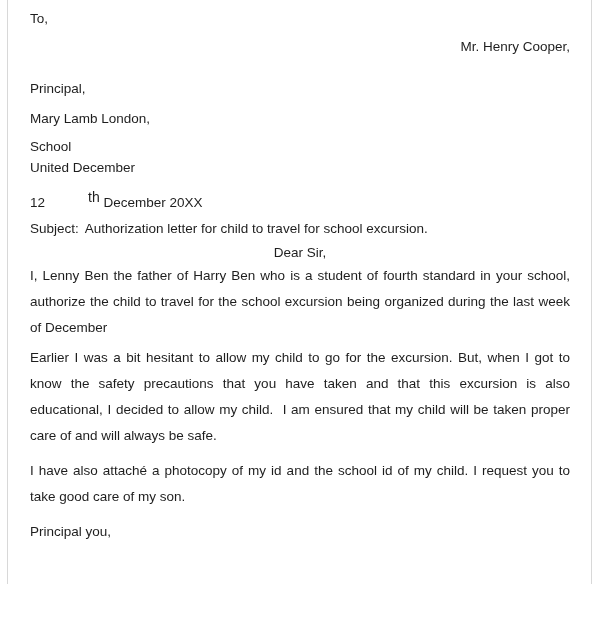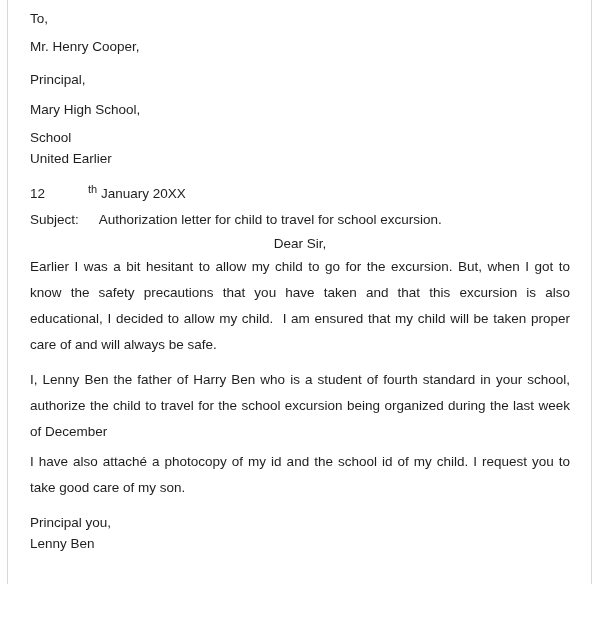--- a/index.html
+++ b/index.html
@@ -28,35 +28,35 @@
     background: #ffffff;
     box-sizing: border-box;
   }
   .content {
     padding: 8px 21px 0 22px;
     font-size: 13.5px;
   }
   .content p { margin: 0; }
   .addr { line-height: 26px; }
   .addr.a0 { margin-bottom: 2px; }
-  .addr.a1 { margin-bottom: 7px; }
+  .addr.a1 { margin-bottom: 16px; text-align: right; }
   .addr.a2 { margin-bottom: 4px; }
   .addr.a3 { margin-bottom: 4px; }
   .addr.a4 { margin-bottom: 1px; }
   .tight { line-height: 21px; }
   .country { margin-bottom: 12px !important; }
   .date-line { line-height: 26px; margin-bottom: 0; }
   .date-line sup {
-    font-size: 11px;
+    font-size: 14px;
     vertical-align: super;
     line-height: 0;
     padding-left: 43px;
   }
   .subject { line-height: 26px; margin-bottom: 17px; }
-  .subject-label { margin-right: 20px; }
+  .subject-label { margin-right: 6px; }
   .salutation { line-height: 21px; margin-bottom: 0; text-align: center; }
   .body {
     line-height: 26px;
     text-align: justify;
   }
   .body.p1 { margin-bottom: 4px; }
   .body.p2 { margin-bottom: 9px; }
   .body.p3 { margin-bottom: 11px; }
   .closing { line-height: 21px; margin-bottom: 15px; }
   .signature { line-height: 21px; }
@@ -64,34 +64,33 @@
 </head>
 <body>
 
 <div class="canvas">
   <div class="page-frame">
     <div class="content">
 
       <p class="addr a0">To,</p>
       <p class="addr a1">Mr. Henry Cooper,</p>
       <p class="addr a2">Principal,</p>
-      <p class="addr a3">Mary High School,</p>
+      <p class="addr a3">Mary Lamb London,</p>
       <p class="addr tight">School</p>
-      <p class="addr tight country">United Earlier</p>
+      <p class="addr tight country">United December</p>
 
-      <p class="date-line"><span>12</span><sup>th</sup><span> January 20XX</span></p>
+      <p class="date-line"><span>12</span><sup>th</sup><span> December 20XX</span></p>
 
       <p class="subject">
         <span class="subject-label">Subject:</span><span>Authorization letter for child to travel for school excursion.</span>
       </p>
 
       <p class="salutation">Dear Sir,</p>
 
+      <p class="body p1">I, Lenny Ben the father of Harry Ben who is a student of fourth standard in your school, authorize the child to travel for the school excursion being organized during the last week of December</p>
       <p class="body p2">Earlier I was a bit hesitant to allow my child to go for the excursion. But, when I got to know the safety precautions that you have taken and that this excursion is also educational, I decided to allow my child.&nbsp; I am ensured that my child will be taken proper care of and will always be safe.</p>
-      <p class="body p1">I, Lenny Ben the father of Harry Ben who is a student of fourth standard in your school, authorize the child to travel for the school excursion being organized during the last week of December</p>
       <p class="body p3">I have also attaché a photocopy of my id and the school id of my child. I request you to take good care of my son.</p>
 
       <p class="closing">Principal you,</p>
-      <p class="signature">Lenny Ben</p>
 
     </div>
   </div>
 </div>
 
 </body></html>

